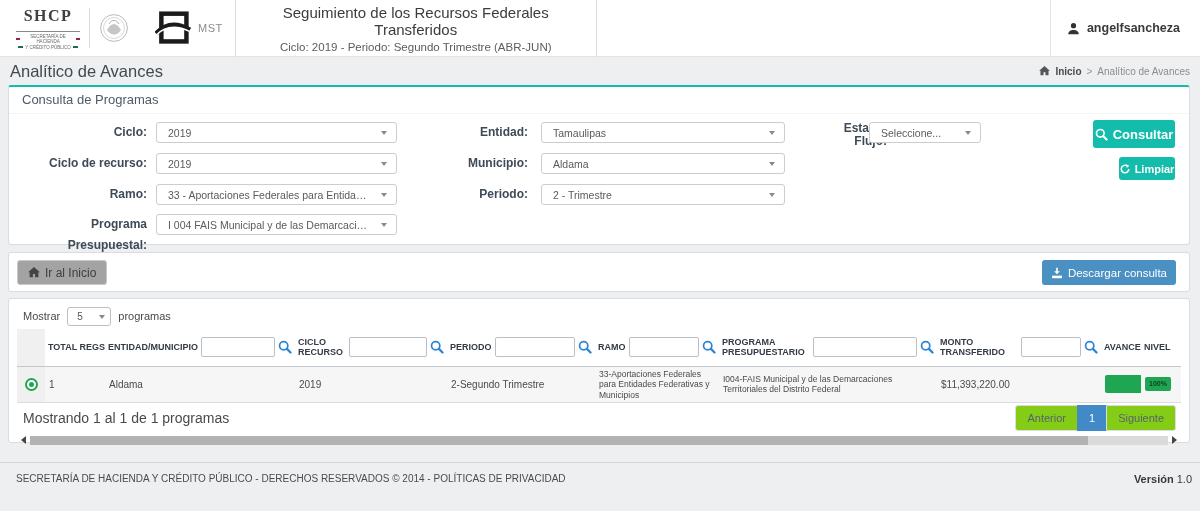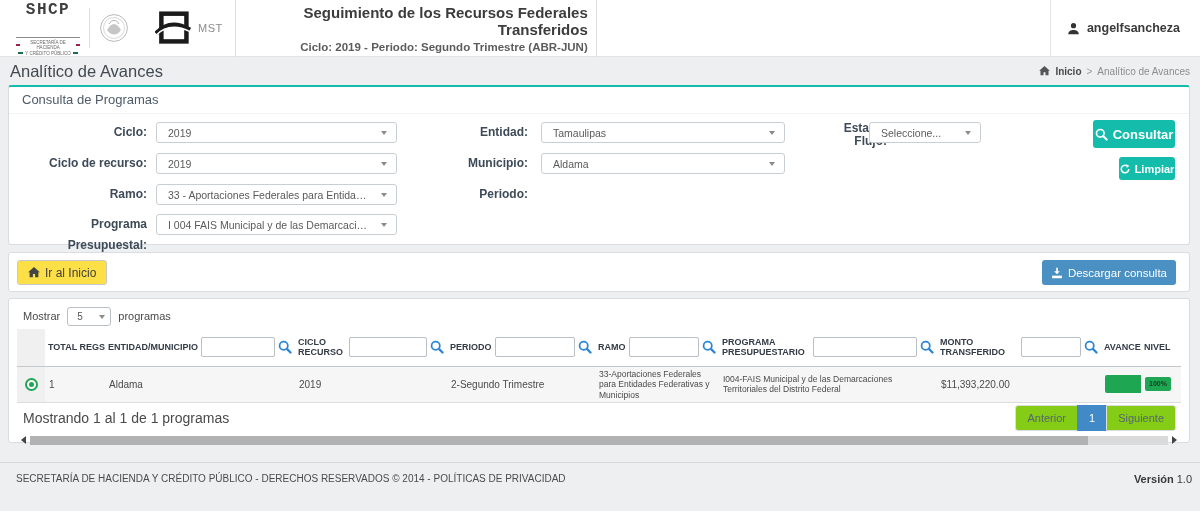--- a/index.html
+++ b/index.html
@@ -4,32 +4,32 @@
 <style>
   * { margin:0; padding:0; box-sizing:border-box; }
   html,body { width:1200px; }
   body { font-family:"Liberation Sans","DejaVu Sans",sans-serif; background:#edeff1; }
   .app { position:relative; width:1200px; height:511px; overflow:hidden; background:#edeff1; }
 
   
   .header { position:absolute; top:0; left:0; width:1200px; height:57px; background:#fff;
             border-bottom:1px solid #e3e3e3; display:flex; align-items:center; }
   .shcp { margin-left:16px; width:64px; text-align:center; }
-  .shcp-acronym { font-family:Liberation Mono, monospace; font-weight:bold; font-size:16px;
-                  letter-spacing:1.5px; color:#3f3f41; border-bottom:1px solid #8a8a8a; padding-bottom:18px; }
+  .shcp-acronym { font-family:Liberation Serif, serif; font-weight:bold; font-size:16px;
+                  letter-spacing:1.5px; color:#3f3f41; border-bottom:1px solid #8a8a8a; padding-bottom:6px; }
   .shcp-caption { margin-top:2px; font-size:4.5px; line-height:5px; color:#6a6a6a; display:flex; flex-direction:column; gap:1px; }
   .cap-row { display:flex; align-items:center; justify-content:center; gap:2px; }
   .cap-bar { width:5px; height:2px; }
   .cap-bar.red { background:#9b2242; } .cap-bar.green { background:#1a6e49; }
   .hsep { width:1px; height:40px; background:#dcdcdc; margin:0 9px; }
   .hsep.tall { height:57px; margin:0; }
   .seal { display:flex; align-items:center; }
   .mst { display:flex; align-items:center; margin:0 12px 0 26px; }
   .mst-text { margin-left:7px; font-size:11px; color:#8b8b8b; letter-spacing:.5px; }
-  .title-block { width:360px; text-align:right; padding:0 8px;font-weight:bold; }
+  .title-block { width:360px; text-align:center; padding:0 8px; }
   .app-title { font-size:15px; color:#3c3c3c; }
   .app-subtitle { font-size:11.5px; color:#5c5c5c; margin-top:3px; }
   .hspacer { flex:1; }
   .userbox { display:flex; align-items:center; gap:7px; padding:0 20px 0 16px; height:57px;
              border-left:1px solid #e3e3e3; color:#333; }
   .username { font-size:12.5px; font-weight:bold; color:#3a3a3a; }
 
   
   .titlebar { position:absolute; top:57px; left:0; width:1200px; height:28px;
               display:flex; align-items:center; justify-content:space-between; padding:0 10px; }
@@ -52,21 +52,21 @@
   .sel span { font-size:10.5px; color:#5a5a5a; white-space:nowrap; overflow:hidden; text-overflow:ellipsis; }
   .caret { position:absolute; right:9px; top:8px; width:0; height:0;
            border-left:3.5px solid transparent; border-right:3.5px solid transparent; border-top:4.5px solid #8a8a8a; }
   .btn { display:flex; align-items:center; justify-content:center; gap:5px; border-radius:3px; cursor:pointer; }
   .btn-consultar { position:absolute; right:14px; top:33px; width:82px; height:28px;
                    background:var(--teal); color:#fff; font-size:13px; font-weight:bold; }
   .btn-limpiar { position:absolute; right:14px; top:70px; width:56px; height:23px;
                  background:var(--teal); color:#fff; font-size:11px; font-weight:bold; }
   .toolbar-panel { top:252px; height:40px; }
   .btn-inicio { position:absolute; left:8px; top:7px; height:25px; padding:0 10px;
-                background:#fde047; border:1px solid #c9c9c9; color:#3e3e3e; font-size:12px; }
+                background:#a3a3a3; border:1px solid #c9c9c9; color:#3e3e3e; font-size:12px; }
   .btn-descargar { position:absolute; right:13px; top:7px; height:25px; padding:0 9px;
                    background:var(--blue); color:#fff; font-size:11.5px; }
 
   
   .table-panel { top:298px; height:145px; padding:6px 8px; }
   .lenrow { display:flex; align-items:center; gap:7px; height:22px; padding-left:6px; font-size:11px; color:#4a4a4a; }
   .len-sel { position:relative; width:44px; height:19px; border:1px solid #b9bfc4; border-radius:3px;
              display:flex; align-items:center; padding:0 16px 0 9px; background:#fff; }
   .len-sel span { font-size:10px; color:#555; }
   .len-sel .caret { right:5px; top:7px; }
@@ -209,20 +209,24 @@
     <div class="sel" style="left:532px;width:244px;top:35px">
       <span>Tamaulipas</span>
         <i class="caret"></i>
     </div>
     <div class="flabel" style="left:390px;width:129px;top:66px">Municipio:</div>
     <div class="sel" style="left:532px;width:244px;top:66px">
       <span>Aldama</span>
         <i class="caret"></i>
     </div>
     <div class="flabel" style="left:390px;width:129px;top:97px">Periodo:</div>
+    <div class="sel" style="left:532px;width:244px;top:97px">
+      <span>2 - Trimestre</span>
+        <i class="caret"></i>
+    </div>
 
     <div class="flabel" style="left:818px;width:60px;top:35px;line-height:13px">Estatus Flujo:</div>
     <div class="sel" style="left:860px;width:112px;top:35px">
       <span>Seleccione...</span>
         <i class="caret"></i>
     </div>
 
     <div class="btn btn-consultar">
       <span class="sicon" style="color:#fff">
         <svg width="13" height="13" viewBox="0 0 16 16">

